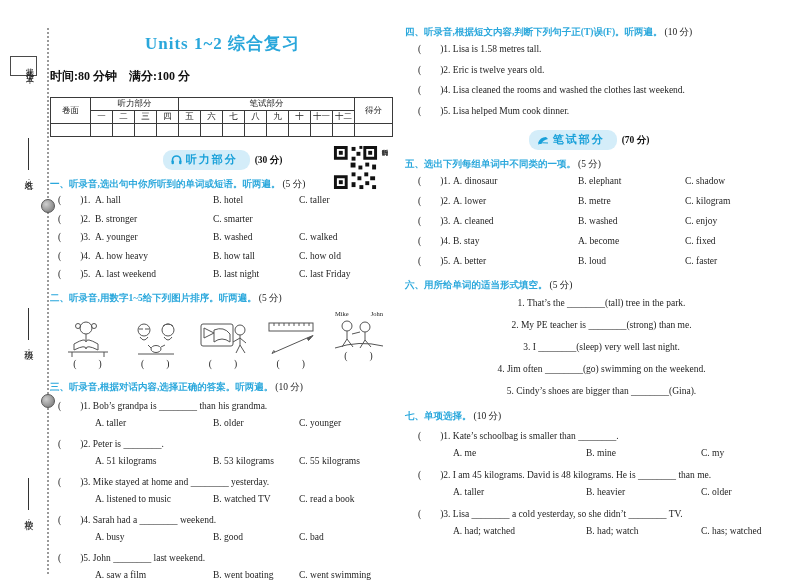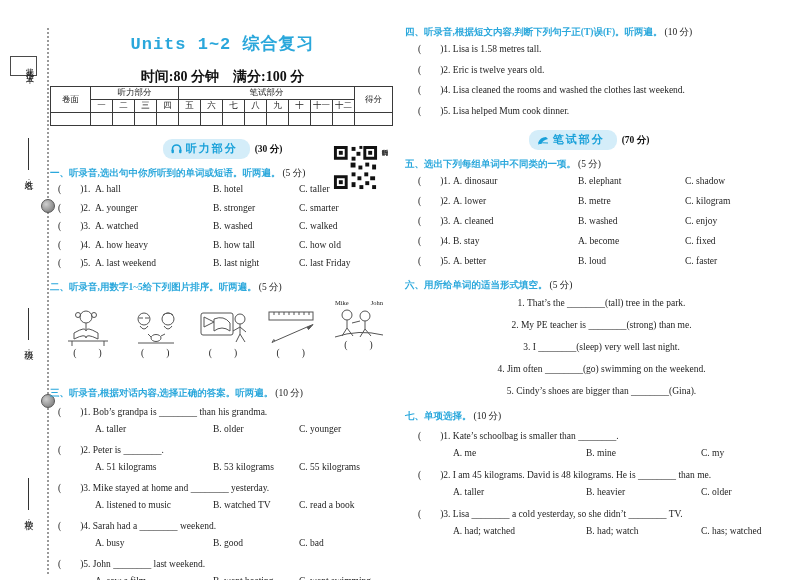--- a/index.html
+++ b/index.html
@@ -12,24 +12,24 @@
   .book-box{position:absolute;left:10px;top:56px;width:21px;padding:4px 2px;border:1px solid #4a4a4a;
             writing-mode:vertical-rl;text-orientation:upright;font-size:8px;letter-spacing:2px;
             color:#222;text-align:center;}
   .side-field{position:absolute;left:22px;display:flex;flex-direction:column;align-items:center;}
   .side-field .blankline{width:1px;height:32px;background:#333;margin-bottom:3px;}
   .side-field .lbl{writing-mode:vertical-rl;text-orientation:upright;font-size:9px;color:#222;letter-spacing:1px;}
   
   .page-left{position:absolute;left:50px;top:18px;width:345px;}
   .page-right{position:absolute;left:405px;top:18px;width:368px;}
   .title{text-align:center;color:#2aa7db;font-weight:bold;font-size:17px;
-         font-family:Liberation Mono, monospace;margin-top:14px;letter-spacing:1px;}
-  .meta{text-align:center;font-weight:bold;font-size:14px;margin-top:13px;color:#111;}
-  
-  table.score{border-collapse:collapse;margin-top:0;width:343px;table-layout:fixed;}
+         font-family:Liberation Serif, serif;margin-top:14px;letter-spacing:1px;}
+  .meta{font-weight:bold;font-size:12px;margin-top:13px;color:#111;}
+  
+  table.score{border-collapse:collapse;margin-top:12px;width:343px;table-layout:fixed;}
   table.score td{border:1px solid #3a3a3a;text-align:center;font-size:8.5px;height:12px;
                  padding:0;color:#222;overflow:hidden;}
   
   .banner-row{display:flex;justify-content:center;align-items:center;margin-top:13px;gap:5px;}
   .banner{display:inline-flex;align-items:center;gap:4px;background:#d4edf9;border-radius:9px;
           padding:2px 12px 3px 8px;color:#18a0d9;font-weight:bold;font-size:11px;letter-spacing:2px;}
   .banner-score{font-size:9.5px;color:#111;font-weight:bold;}
   
   .sec-head{margin-top:7px;font-weight:bold;font-size:9.5px;color:#2ba8dc;line-height:14px;}
   .sec-head .score{color:#222;font-weight:normal;margin-left:2px;}
@@ -169,27 +169,26 @@
   <div>
     <div class="sec-head"><span>一、听录音,选出句中你所听到的单词或短语。听两遍。</span><span class="score">(5 分)</span></div>
     <div class="row4">
       <span class="pnum">(　　)1.</span>
       <span>A. hall</span>
       <span>B. hotel</span>
       <span>C. taller</span>
     </div>
     <div class="row4">
       <span class="pnum">(　　)2.</span>
-      <span>A. younger</span>
       <span>B. stronger</span>
       <span>C. smarter</span>
     </div>
     <div class="row4">
       <span class="pnum">(　　)3.</span>
-      <span>A. watched</span>
+      <span>A. younger</span>
       <span>B. washed</span>
       <span>C. walked</span>
     </div>
     <div class="row4">
       <span class="pnum">(　　)4.</span>
       <span>A. how heavy</span>
       <span>B. how tall</span>
       <span>C. how old</span>
     </div>
     <div class="row4">
@@ -262,21 +261,21 @@
             <circle cx="32" cy="9" r="5"></circle>
           <path d="M14 13v8l-5 8M14 21l6 8M19 16l8-2M32 14v8l-5 8M32 22l6 7"></path>
           <path d="M2 30q24-8 48-2"></path>
         </svg>
         <div class="pic-paren">(　　)</div>
       </div>
     </div>
   </div>
 
   <div>
-    <div class="sec-head" style="margin-top:26px;"><span>三、听录音,根据对话内容,选择正确的答案。听两遍。</span><span class="score">(10 分)</span></div>
+    <div class="sec-head" style="margin-top:9px;"><span>三、听录音,根据对话内容,选择正确的答案。听两遍。</span><span class="score">(10 分)</span></div>
 
     <div class="stem"><span class="pnum">(　　)1.</span> <span>Bob’s grandpa is ________ than his grandma.</span></div>
     <div class="opt3">
       <span>A. taller</span>
       <span>B. older</span>
       <span>C. younger</span>
     </div>
 
     <div class="stem"><span class="pnum">(　　)2.</span> <span>Peter is ________.</span></div>
     <div class="opt3">

